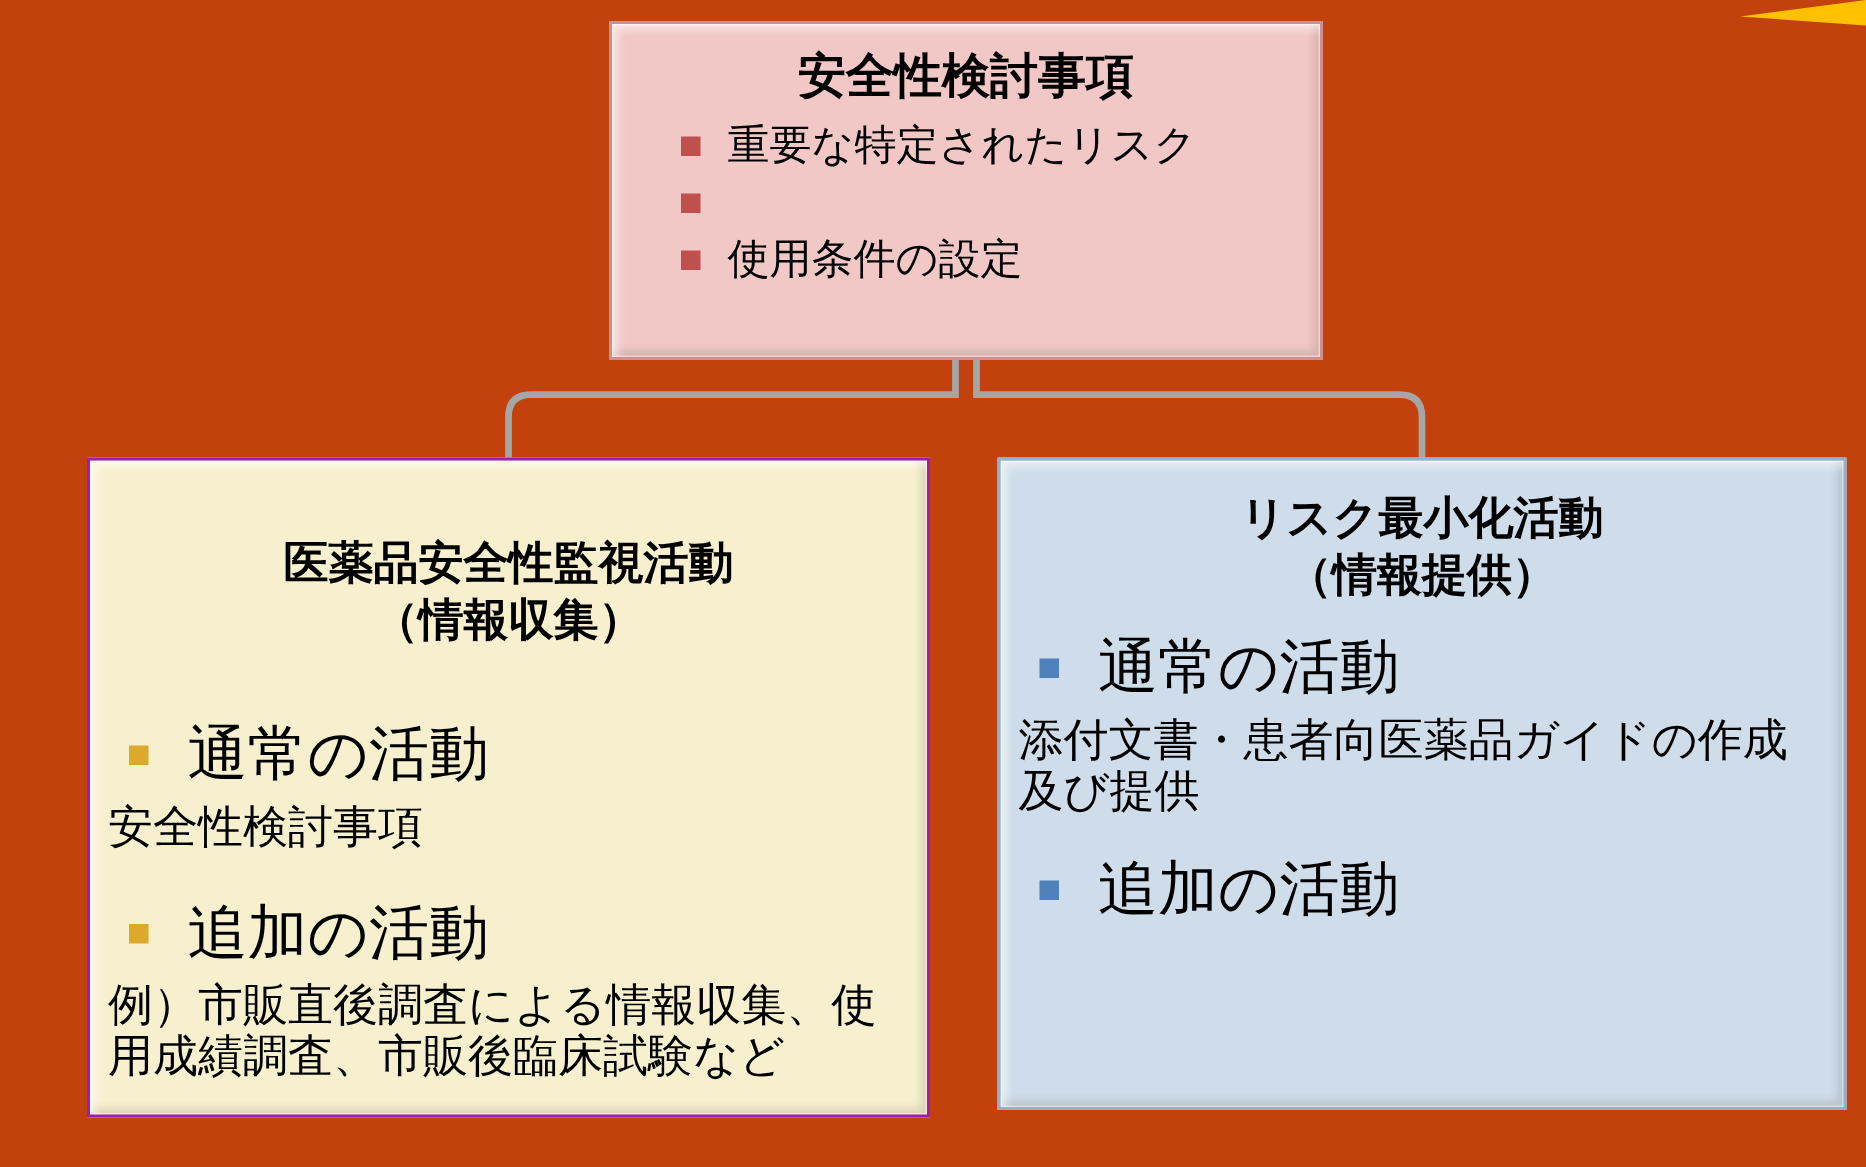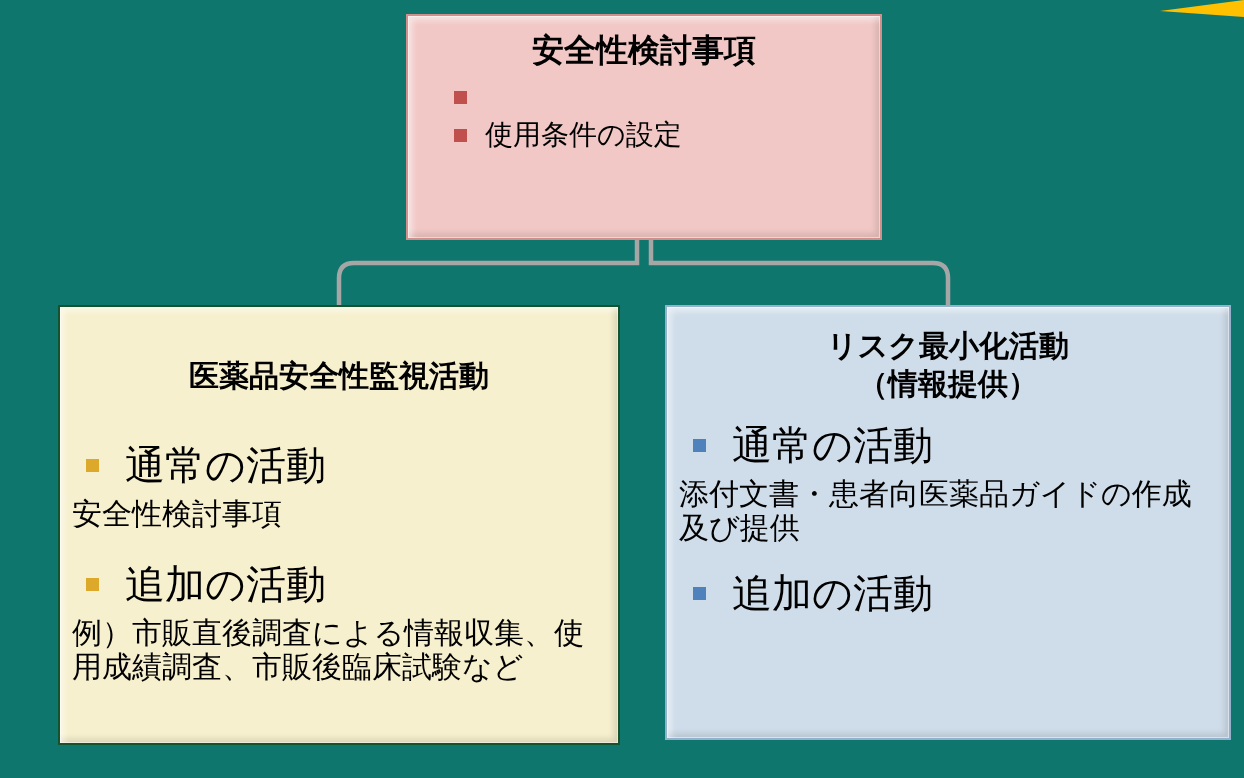--- a/index.html
+++ b/index.html
@@ -1,20 +1,20 @@
 <!DOCTYPE html>
 <html><head>
 <meta charset="utf-8">
 <style>
   html, body { margin: 0; padding: 0; background: #ffffff; }
   .canvas {
     position: relative;
     width: 1244px;
     height: 778px;
-    background: #0f766e;
+    background: #c2410c;
     overflow: hidden;
     font-family: "Liberation Sans", "DejaVu Sans", sans-serif;
     color: #000000;
   }
   .box {
     position: absolute;
     box-sizing: border-box;
   }
   .bevel {
     box-shadow:
@@ -50,21 +50,21 @@
     flex: 0 0 13px;
   }
   .sq-red  { background: #C0504D; margin-right: 18px; }
   .sq-gold { background: #DCA92B; }
   .sq-blue { background: #4F81BD; }
 
   
   .left-box {
     left: 58px; top: 305px; width: 562px; height: 440px;
     background: #F7F0CE;
-    border: 2px solid #14532d;
+    border: 2px solid #a21caf;
     padding: 0 12px;
   }
   .right-box {
     left: 665px; top: 305px; width: 566px; height: 435px;
     background: #CFDDEA;
     border: 2px solid #93B1CC;
     padding: 0 12px;
   }
   .box-heading {
     text-align: center;
@@ -122,31 +122,36 @@
 
   <svg class="corner-deco" width="84" height="20" viewBox="0 0 84 20">
     <polygon points="0,11 84,0 84,17" fill="#FFC000"></polygon>
   </svg>
 
   <div class="box top-box bevel">
     <div class="box-title">安全性検討事項</div>
     <div class="top-bullets">
       <div class="bullet-row">
         <span class="sq sq-red"></span>
+        <span>重要な特定されたリスク</span>
+      </div>
+      <div class="bullet-row">
+        <span class="sq sq-red"></span>
       </div>
       <div class="bullet-row">
         <span class="sq sq-red"></span>
         <span>使用条件の設定</span>
       </div>
     </div>
   </div>
 
   <div class="box left-box bevel">
     <div class="box-heading">
       <div>医薬品安全性監視活動</div>
+      <div>（情報収集）</div>
     </div>
     <div class="sections">
       <div class="section">
         <div class="section-heading">
           <span class="sq sq-gold"></span>
           <span>通常の活動</span>
         </div>
         <div class="section-body">安全性検討事項</div>
       </div>
       <div class="section">

